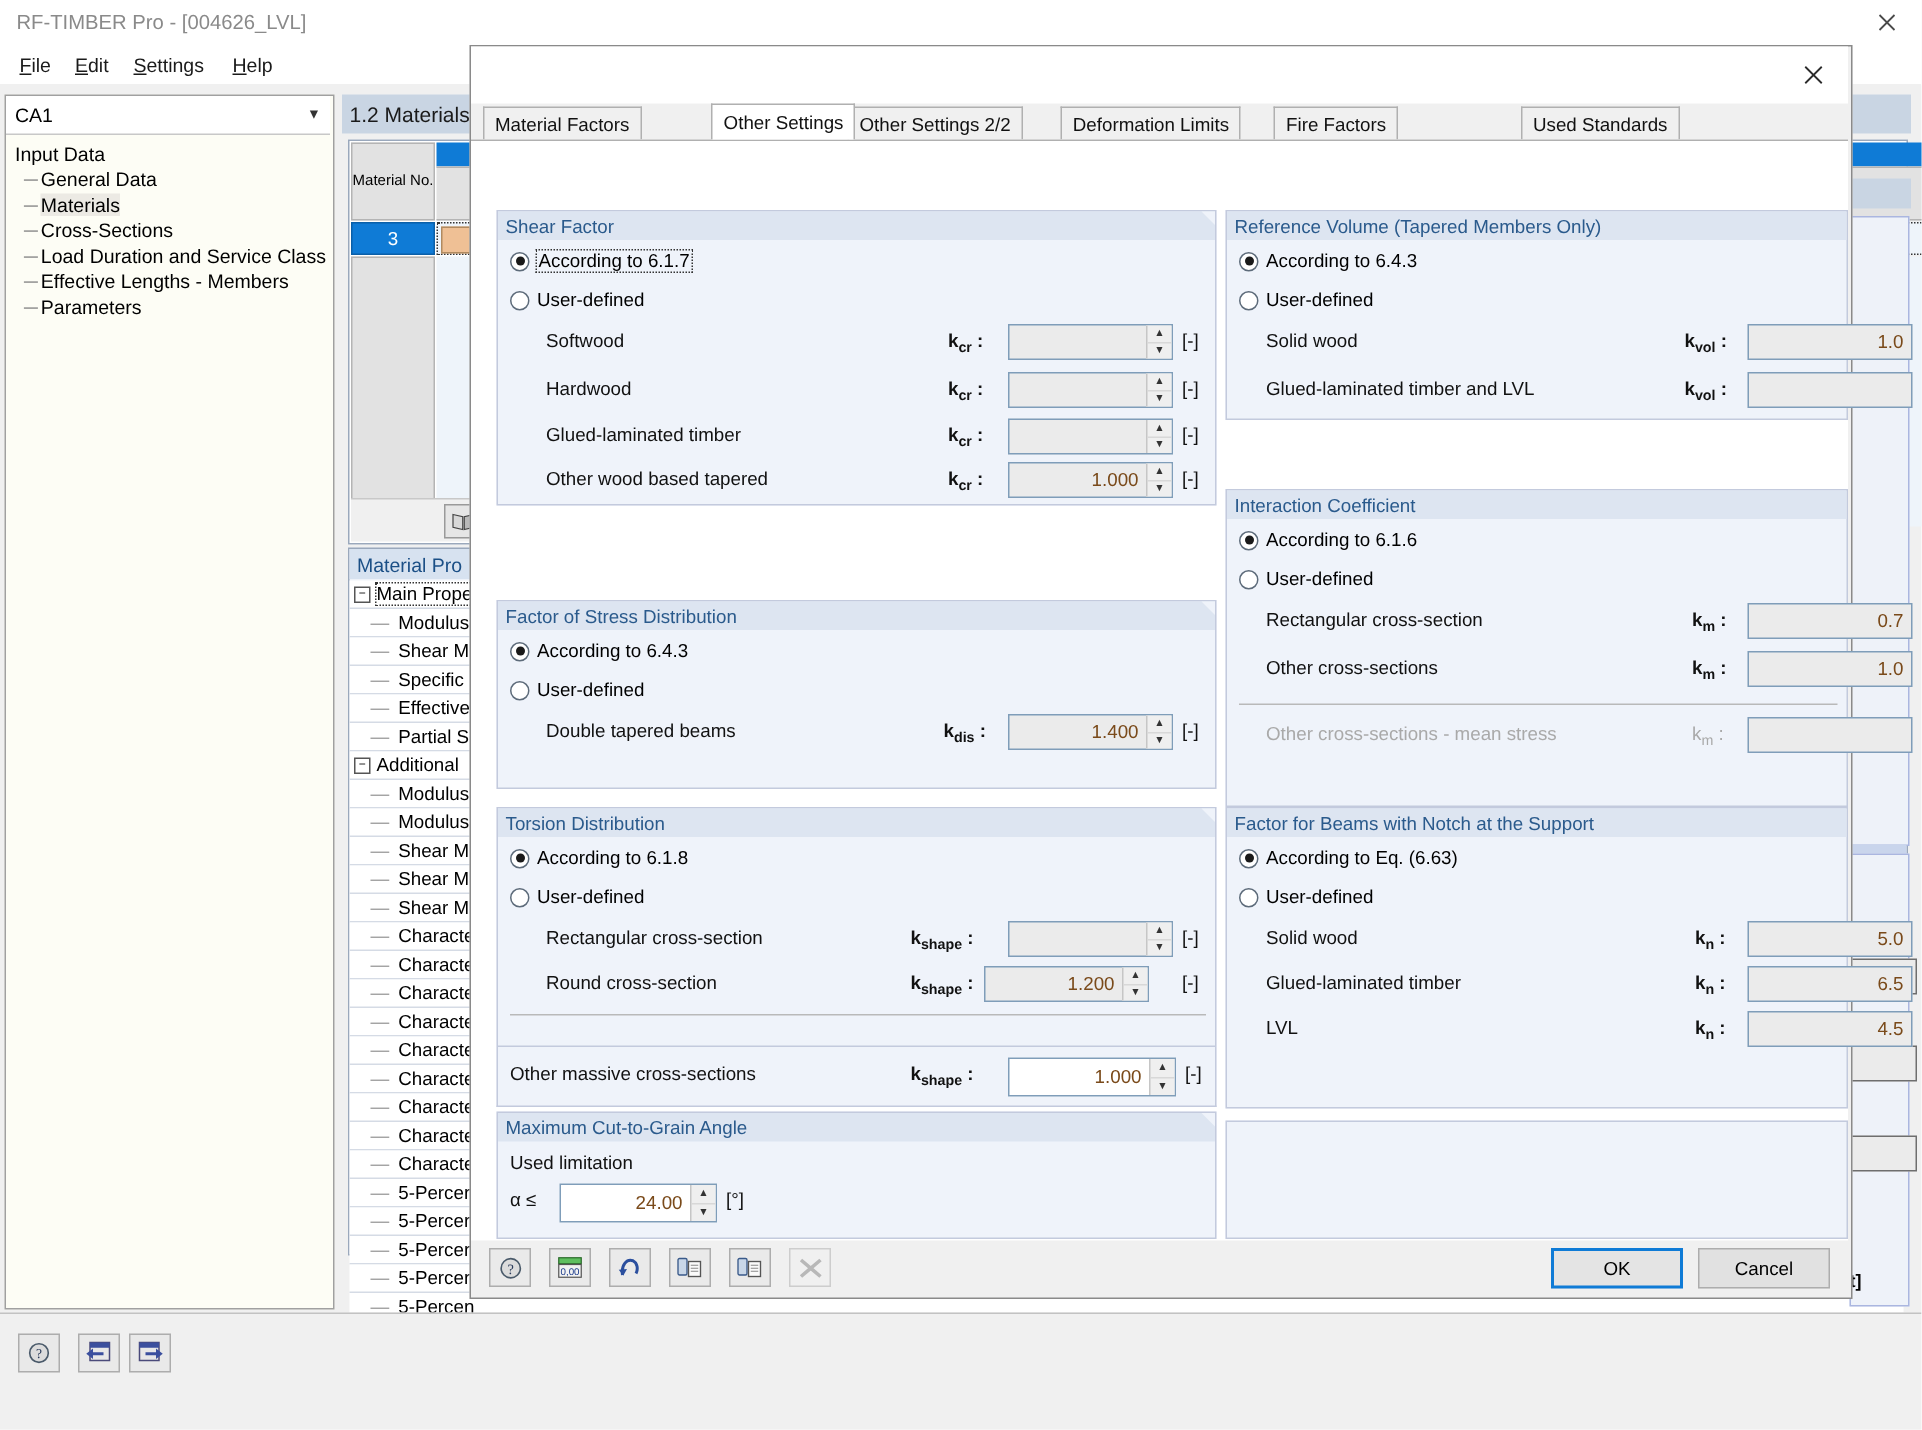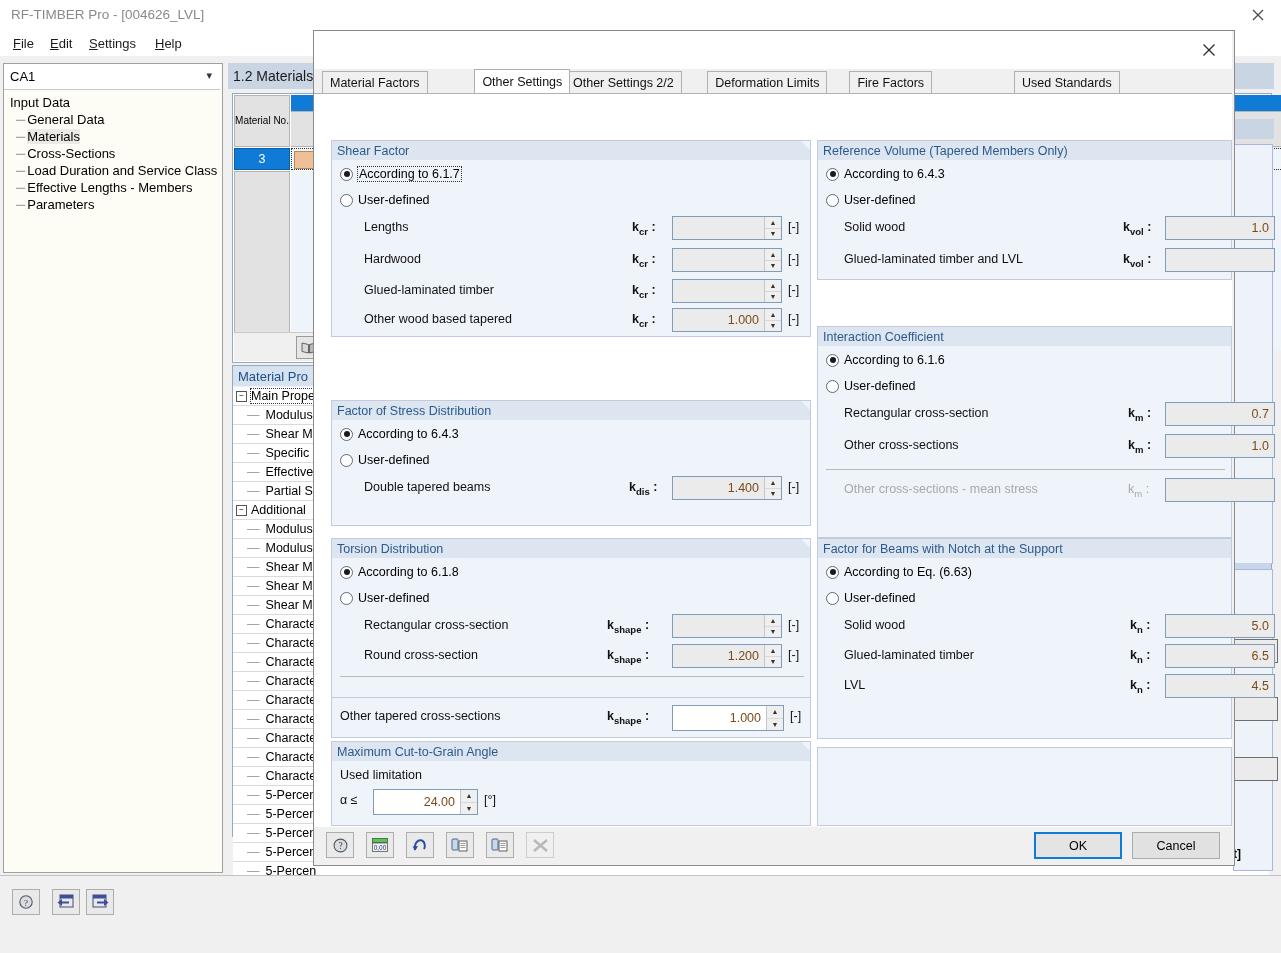--- a/index.html
+++ b/index.html
@@ -498,21 +498,21 @@
 
         <div class="radio-row focused" style="left:8px; top:26px;">
           <span class="radio checked"></span>
           <span class="rlabel">According to 6.1.7</span>
         </div>
         <div class="radio-row" style="left:8px; top:52px;">
           <span class="radio"></span>
           <span class="rlabel">User-defined</span>
         </div>
 
-        <div class="flabel" style="left:32px; top:79px;">Lengths</div>
+        <div class="flabel" style="left:32px; top:79px;">Softwood</div>
         <div class="fsym" style="left:300px; top:79px;">k<span class="sub">cr</span> :</div>
         <div class="spin" style="left:340px; top:75px; width:110px;">
           <span class="val"></span>
           <span class="btns">
               <div>▲</div>
               <div>▼</div>
             </span>
         </div>
         <div class="unit" style="left:456px; top:79px;">[-]</div>
 
@@ -598,34 +598,34 @@
           <span class="val"></span>
           <span class="btns">
               <div>▲</div>
               <div>▼</div>
             </span>
         </div>
         <div class="unit" style="left:456px; top:79px;">[-]</div>
 
         <div class="flabel" style="left:32px; top:109px;">Round cross-section</div>
         <div class="fsym" style="left:275px; top:109px;">k<span class="sub">shape</span> :</div>
-        <div class="spin" style="left:340px; top:105px; width:110px;">
+        <div class="spin" style="left:324px; top:105px; width:110px;">
           <span class="val">1.200</span>
           <span class="btns">
               <div>▲</div>
               <div>▼</div>
             </span>
         </div>
         <div class="unit" style="left:456px; top:109px;">[-]</div>
 
         <div class="hr" style="left:8px; top:137px; width:464px;"></div>
       </div>
 
       <div class="gbox" style="left:17px; top:604px; width:480px; height:40px; border-top:none;">
-        <div class="flabel" style="left:8px; top:11px;">Other tapered cross-sections</div>
+        <div class="flabel" style="left:8px; top:11px;">Other massive cross-sections</div>
         <div class="fsym" style="left:275px; top:11px;">k<span class="sub">shape</span> :</div>
         <div class="spin active" style="left:340px; top:7px; width:112px; height:26px;">
           <span class="val">1.000</span>
           <span class="btns" style="height:24px">
               <div>▲</div>
               <div>▼</div>
             </span>
         </div>
         <div class="unit" style="left:458px; top:11px;">[-]</div>
       </div>

